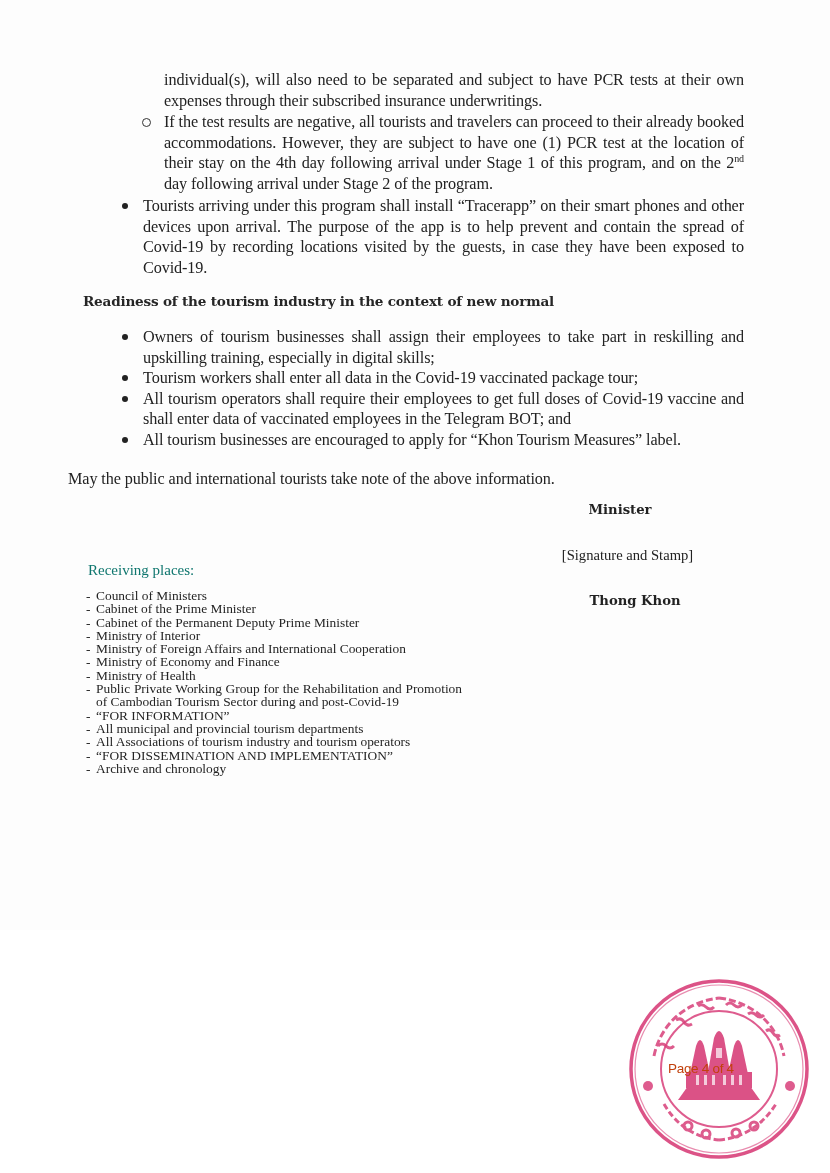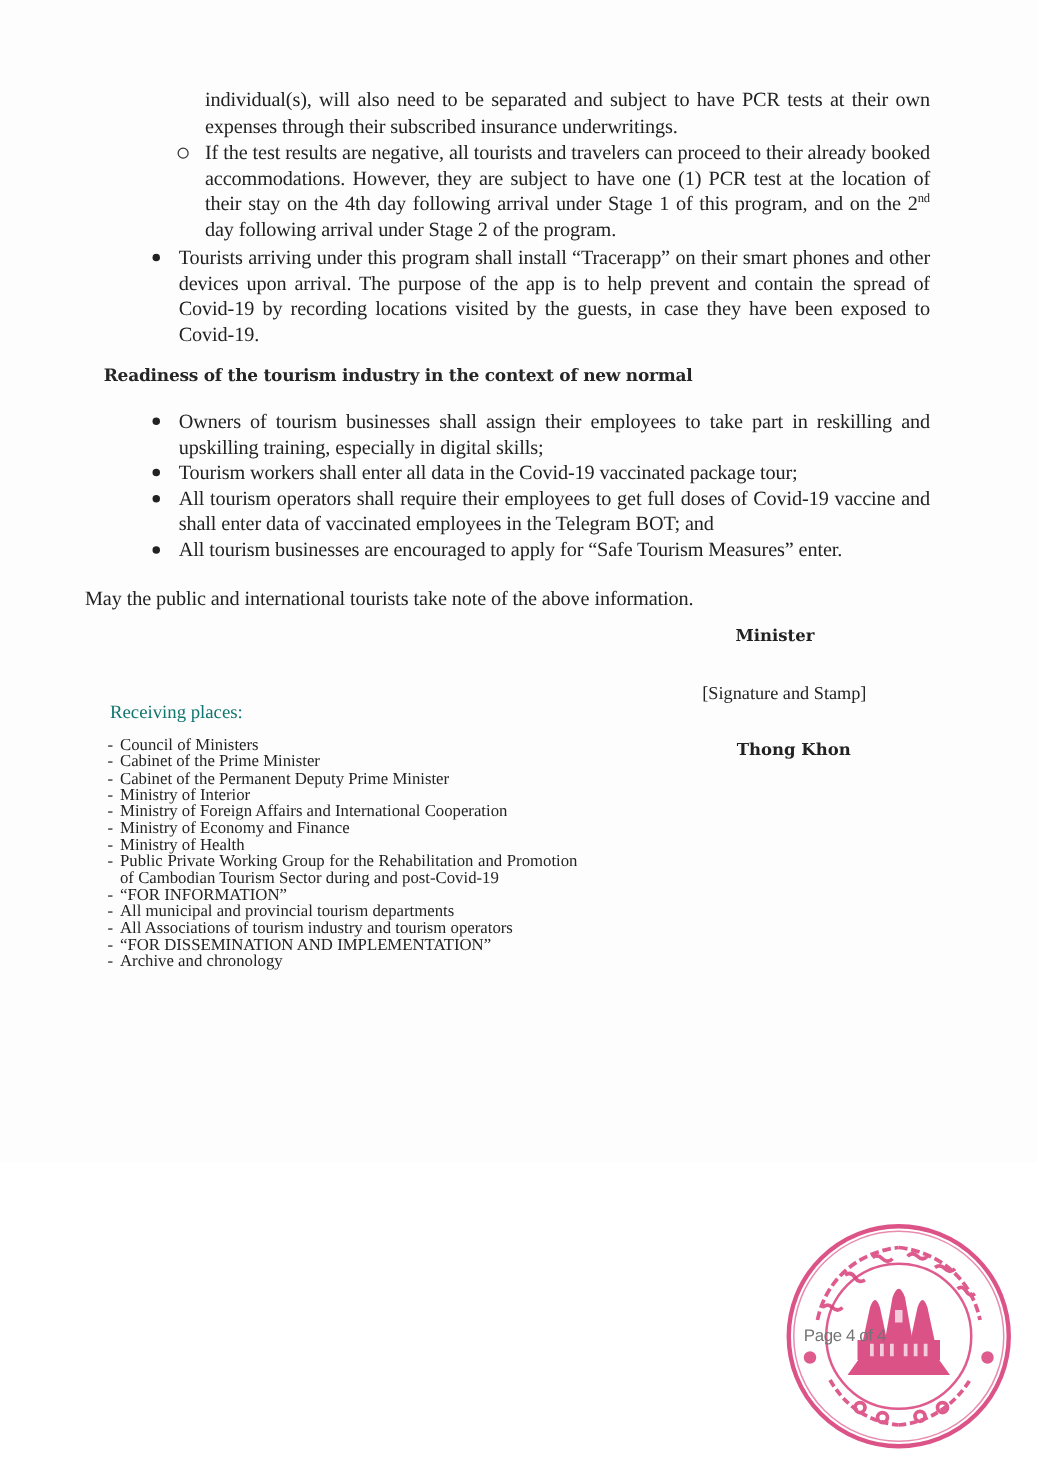--- a/index.html
+++ b/index.html
@@ -152,25 +152,25 @@
     }
     .stamp {
       position: absolute;
       left: 626px;
       top: 976px;
       width: 186px;
       height: 186px;
     }
     .page-number {
       position: absolute;
-      left: 643px;
+      left: 668px;
       top: 1061px;
       font-family: "Liberation Sans", sans-serif;
       font-size: 13.5px;
-      color: #737373;
+      color: #c2410c;
       letter-spacing: -0.3px;
     }
   </style>
 </head>
 <body>
 
 <div class="page">
 
   <p class="body-text cont-para" style="margin:0">individual(s), will also need to be separated and subject to have PCR tests at their own expenses through their subscribed insurance underwritings.</p>
 
@@ -196,21 +196,21 @@
     <li>
       <span class="dot"></span>
       <span>Tourism workers shall enter all data in the Covid-19 vaccinated package tour;</span>
     </li>
     <li>
       <span class="dot"></span>
       <span>All tourism operators shall require their employees to get full doses of Covid-19 vaccine and shall enter data of vaccinated employees in the Telegram BOT; and</span>
     </li>
     <li>
       <span class="dot"></span>
-      <span>All tourism businesses are encouraged to apply for “Safe Tourism Measures” enter.</span>
+      <span>All tourism businesses are encouraged to apply for “Khon Tourism Measures” label.</span>
     </li>
   </ul>
 
   <div class="body-text closing">May the public and international tourists take note of the above information.</div>
 
   <div class="sig-block">
     <div class="sig-title">Minister</div>
     <div class="sig-note">[Signature and Stamp]</div>
     <div class="sig-name">Thong Khon</div>
   </div>

